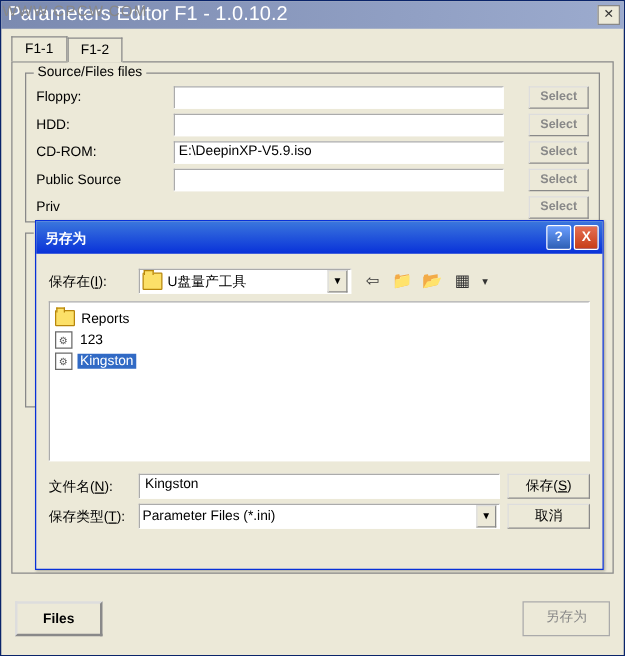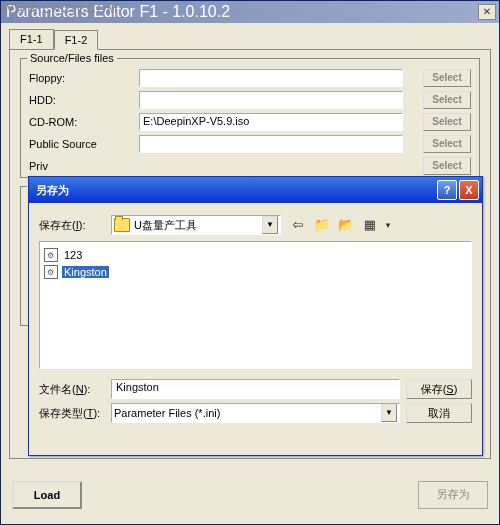--- a/index.html
+++ b/index.html
@@ -109,21 +109,21 @@
         <div class="firm-row"><span class="checkbox"></span><span>I</span></div>
         <div class="firm-row">Burn</div>
         <div class="firm-row">Firm</div>
         <div class="firm-row" style="margin-top:14px;">Ver</div>
       </div>
 
     </div>
   </div>
 
   <div class="bottom-buttons">
-    <div class="main-btn">Load</div>
+    <div class="main-btn">Files</div>
     <div class="spacer"></div>
     <div class="main-btn disabled">另存为</div>
   </div>
 </div>
 
 <div class="saveas-dialog">
   <div class="saveas-titlebar">
     <span class="saveas-titlebar-text">另存为</span>
     <div class="xp-btn xp-help">?</div>
     <div class="xp-btn xp-close">X</div>
@@ -141,20 +141,24 @@
         <div class="tb-icon">⇦</div>
         <div class="tb-icon">📁</div>
         <div class="tb-icon">📂</div>
         <div class="tb-icon">▦</div>
         <div class="tb-icon" style="width:10px;font-size:9px;">▾</div>
       </div>
     </div>
 
     <div class="file-list">
       <div class="file-item">
+        <div class="folder-icon"></div>
+        <span class="file-text">Reports</span>
+      </div>
+      <div class="file-item">
         <div class="ini-icon"></div>
         <span class="file-text">123</span>
       </div>
       <div class="file-item selected">
         <div class="ini-icon"></div>
         <span class="file-text">Kingston</span>
       </div>
     </div>
 
     <div class="saveas-row">

